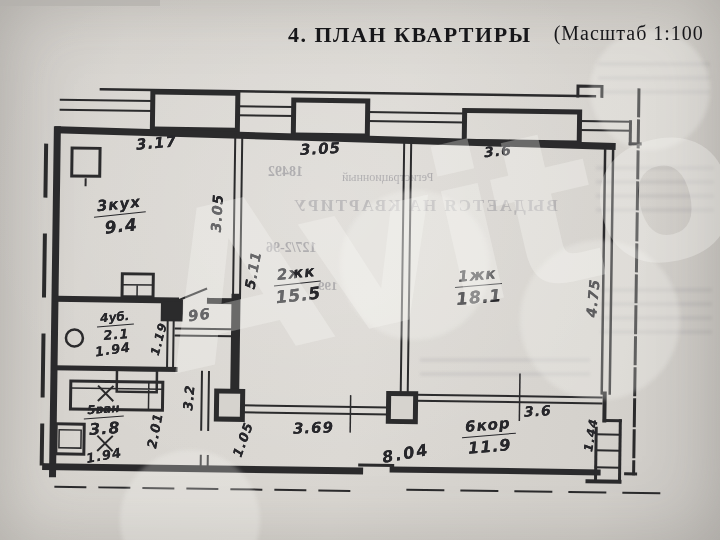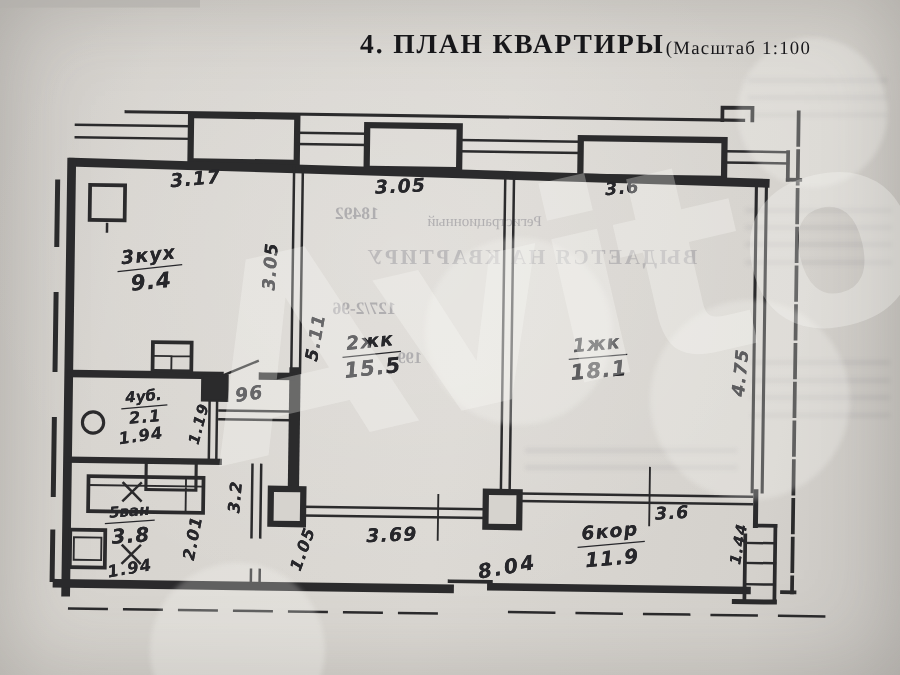--- a/index.html
+++ b/index.html
@@ -7,23 +7,23 @@
     position:relative;width:720px;height:540px;overflow:hidden;
     font-family:"DejaVu Sans",sans-serif;
     background:
       radial-gradient(ellipse at 45% 38%, rgba(255,255,255,0.20), transparent 62%),
       linear-gradient(100deg,#ccc9c5 0%,#d7d4cf 16%,#dbd8d3 52%,#d4d1cc 84%,#c7c4c0 100%);
     box-shadow:inset 0 0 70px rgba(90,85,78,0.28);
   }
   .edge-sliver{position:absolute;left:0;top:0;width:160px;height:6px;background:#b4b1ad;opacity:.7;}
 
   
-  .title-row{position:absolute;left:288px;top:22px;display:flex;align-items:flex-end;white-space:nowrap;z-index:6;color:#17171a;font-family:"Liberation Serif",serif;}
+  .title-row{position:absolute;left:288px;top:22px;display:flex;align-items:flex-start;white-space:nowrap;z-index:6;color:#17171a;font-family:"Liberation Serif",serif;}
   .title-main{font-weight:bold;font-size:22px;letter-spacing:1.5px;}
-  .title-scale{font-size:15px;margin-left:1px;letter-spacing:1px;}
+  .title-scale{font-size:20px;margin-left:22px;letter-spacing:1px;}
 
   
   .bleed{position:absolute;z-index:1;color:rgba(66,66,84,0.30);font-family:"Liberation Serif",serif;transform:scaleX(-1);filter:blur(0.6px);white-space:nowrap;}
   .smudge{position:absolute;z-index:1;filter:blur(1.6px);opacity:.55;
     background:repeating-linear-gradient(0deg, rgba(75,75,92,.15) 0 4px, transparent 4px 14px);}
 
   
   .plan-svg{position:absolute;left:0;top:0;z-index:2;}
 
   

